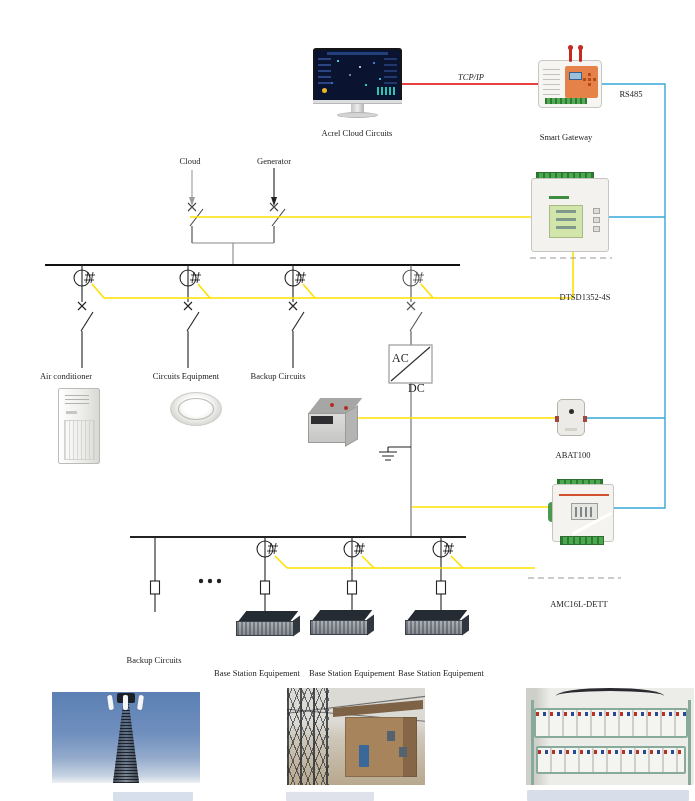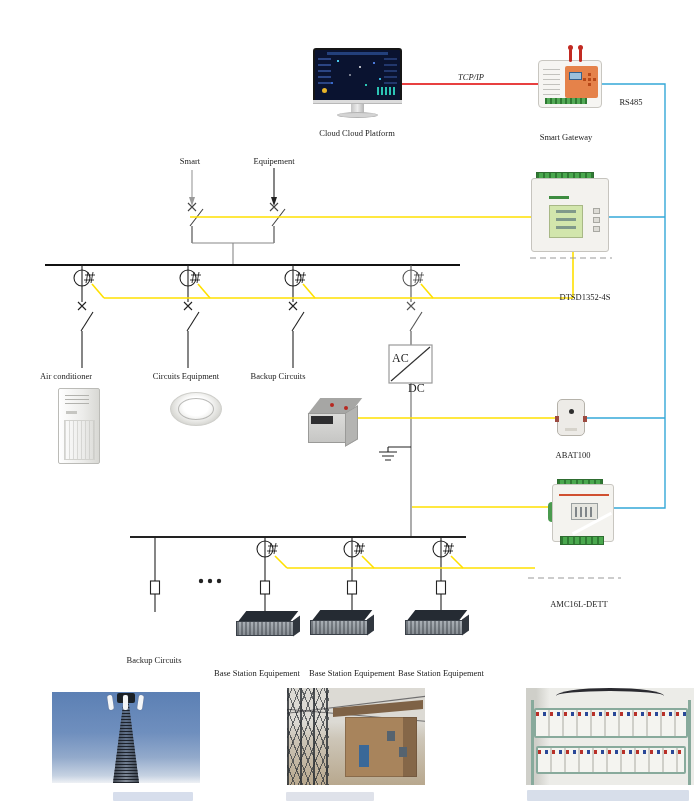--- a/index.html
+++ b/index.html
@@ -376,26 +376,26 @@
       <div class="bp-caps"></div>
     </div>
     <div class="bp-post" style="left:5px;"></div>
     <div class="bp-post" style="right:3px;"></div>
   </div>
 
   <div class="artifact" style="left:113px;top:792px;width:80px;height:9px;background:rgba(140,160,200,.35);"></div>
   <div class="artifact" style="left:286px;top:792px;width:88px;height:9px;background:rgba(150,160,185,.3);"></div>
   <div class="artifact" style="left:527px;top:790px;width:162px;height:11px;background:rgba(140,160,195,.35);"></div>
 
-  <div class="lbl c" style="left:357px;top:128px;">Cloud Cloud Platform</div>
+  <div class="lbl c" style="left:357px;top:128px;">Acrel Cloud Circuits</div>
   <div class="lbl c" style="left:471px;top:72px;font-style:italic;">TCP/IP</div>
-  <div class="lbl c" style="left:631px;top:89px;margin-top:8px;">RS485</div>
+  <div class="lbl c" style="left:631px;top:89px;">RS485</div>
   <div class="lbl c" style="left:566px;top:132px;">Smart Gateway</div>
-  <div class="lbl c" style="left:190px;top:156px;">Smart</div>
-  <div class="lbl c" style="left:274px;top:156px;">Equipement</div>
+  <div class="lbl c" style="left:190px;top:156px;">Cloud</div>
+  <div class="lbl c" style="left:274px;top:156px;">Generator</div>
   <div class="lbl c" style="left:585px;top:292px;">DTSD1352-4S</div>
   <div class="lbl c" style="left:66px;top:371px;">Air conditioner</div>
   <div class="lbl c" style="left:186px;top:371px;">Circuits Equipment</div>
   <div class="lbl c" style="left:278px;top:371px;">Backup Circuits</div>
   <div class="lbl big" style="left:392px;top:351px;">AC</div>
   <div class="lbl big" style="left:408px;top:365px;margin-top:16px;">DC</div>
   <div class="lbl c" style="left:573px;top:450px;">ABAT100</div>
   <div class="lbl c" style="left:579px;top:599px;">AMC16L-DETT</div>
   <div class="lbl c" style="left:154px;top:655px;">Backup Circuits</div>
   <div class="lbl c" style="left:257px;top:668px;">Base Station Equipement</div>

